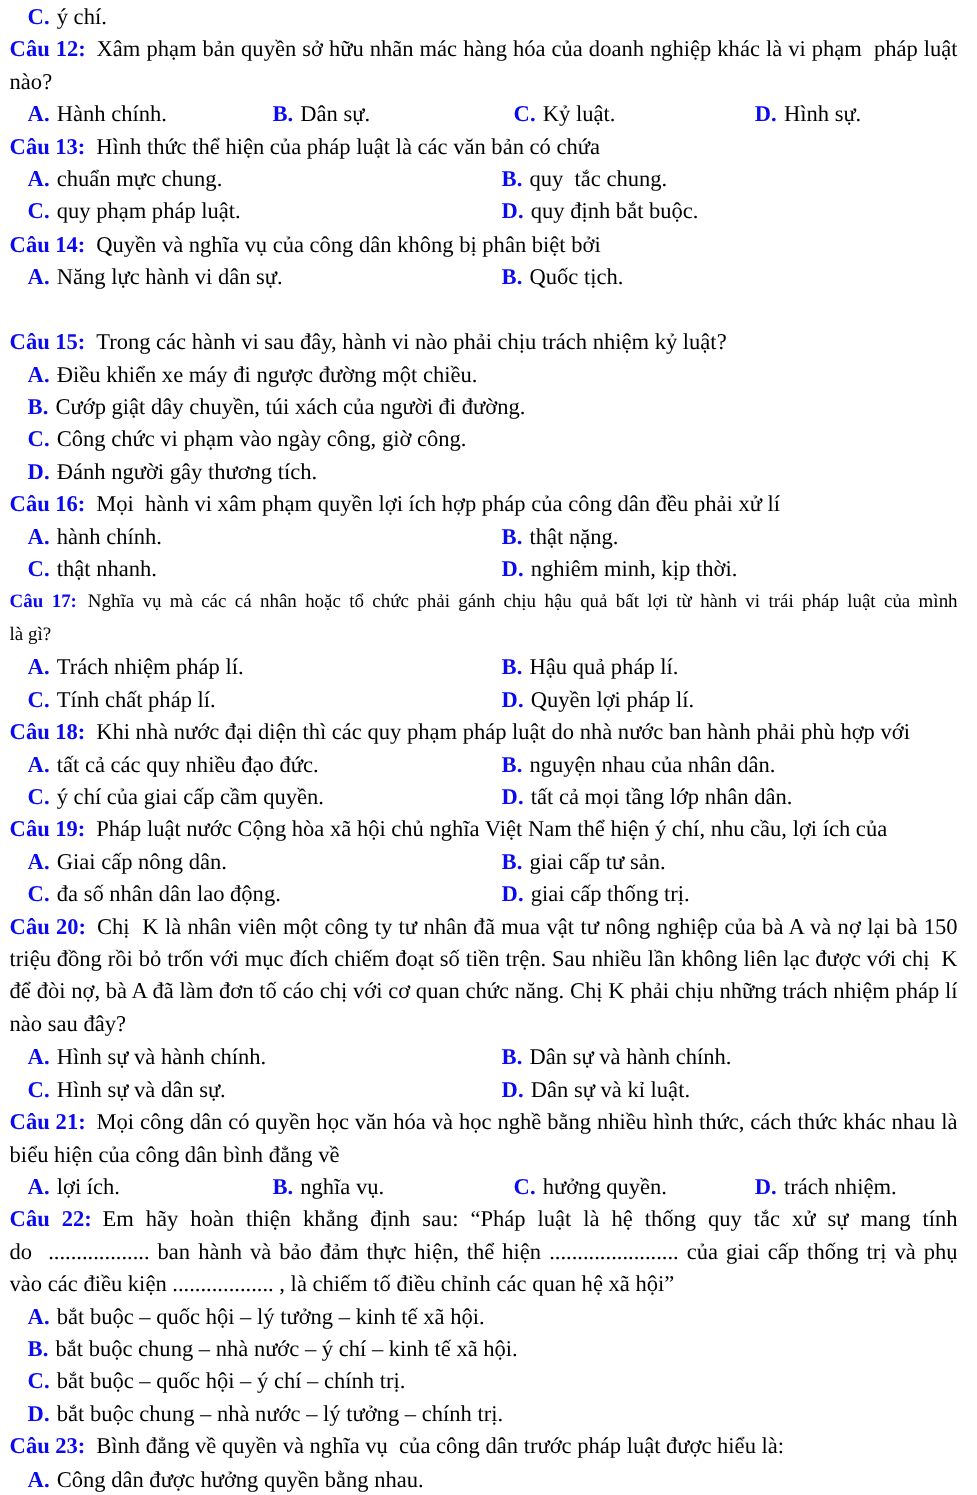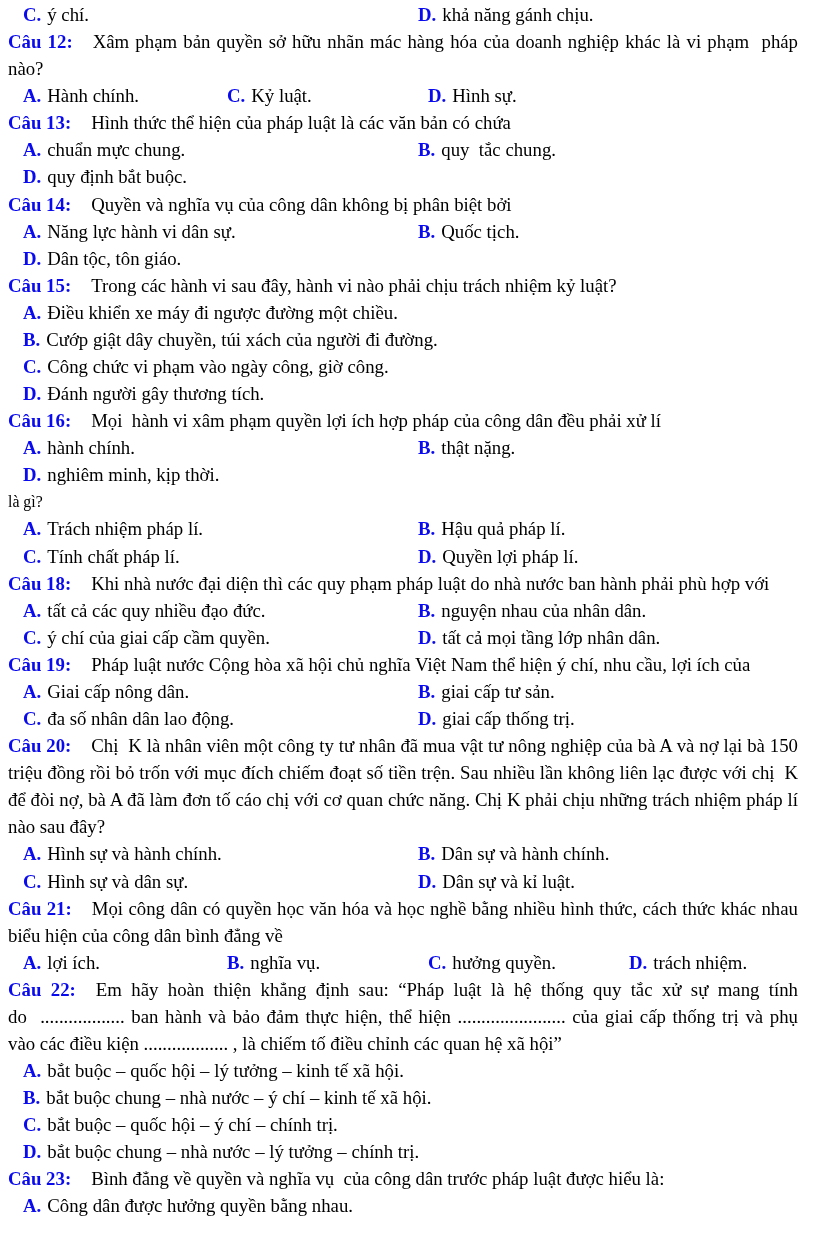--- a/index.html
+++ b/index.html
@@ -6,64 +6,64 @@
   body{width:814px;height:1246px;overflow:hidden;}
   .page{
     box-sizing:border-box;width:814px;height:1246px;
     padding:1px 16px 0 8px;
     font-family:"Liberation Serif","DejaVu Serif",serif;
     font-size:18.8px;color:#000;
   }
   .qline,.optrow{line-height:27.08px;height:27.08px;overflow:hidden;}
   .qline.stretch{text-align:justify;text-align-last:justify;}
   .qline.small{font-size:15.8px;}
-  .qlabel{color:var(--accent,#0000ee);font-weight:bold;margin-right:20px;}
+  .qlabel{color:var(--accent,#0000ee);font-weight:bold;margin-right:9px;}
   .optk{color:var(--accent,#0000ee);font-weight:bold;margin-right:6px;}
   .optrow{padding-left:15px;}
   .optrow.cols2{display:grid;grid-template-columns:395px auto;}
   .optrow.cols4{display:grid;grid-template-columns:204px 201px 201px auto;}
   .opt{display:block;white-space:nowrap;overflow:hidden;}
 </style>
 </head>
 <body>
 
 <div class="page">
   <div id="qroot">
       <div class="optrow cols2">
         <span class="opt"><b class="optk">C.</b><span class="optt">ý chí.</span></span>
-        <span class="opt"><b class="optk">D.</b><span class="optt">khả năng gánh chịu.</span></span>
       </div>
       <div class="question">
         <div class="qline stretch"><b class="qlabel">Câu 12:</b><span class="qtext">Xâm phạm bản quyền sở hữu nhãn mác hàng hóa của doanh nghiệp khác là vi phạm&nbsp; pháp luật</span></div>
         <div class="qline"><span class="qtext">nào?</span></div>
       </div>
       <div class="optrow cols4">
         <span class="opt"><b class="optk">A.</b><span class="optt">Hành chính.</span></span>
+        <span class="opt"><b class="optk">B.</b><span class="optt">Dân sự.</span></span>
         <span class="opt"><b class="optk">C.</b><span class="optt">Kỷ luật.</span></span>
         <span class="opt"><b class="optk">D.</b><span class="optt">Hình sự.</span></span>
       </div>
       <div class="question">
         <div class="qline"><b class="qlabel">Câu 13:</b><span class="qtext">Hình thức thể hiện của pháp luật là các văn bản có chứa</span></div>
       </div>
       <div class="optrow cols2">
         <span class="opt"><b class="optk">A.</b><span class="optt">chuẩn mực chung.</span></span>
         <span class="opt"><b class="optk">B.</b><span class="optt">quy&nbsp; tắc chung.</span></span>
       </div>
       <div class="optrow cols2">
+        <span class="opt"><b class="optk">C.</b><span class="optt">quy phạm pháp luật.</span></span>
         <span class="opt"><b class="optk">D.</b><span class="optt">quy định bắt buộc.</span></span>
       </div>
       <div class="question">
         <div class="qline"><b class="qlabel">Câu 14:</b><span class="qtext">Quyền và nghĩa vụ của công dân không bị phân biệt bởi</span></div>
       </div>
       <div class="optrow cols2">
         <span class="opt"><b class="optk">A.</b><span class="optt">Năng lực hành vi dân sự.</span></span>
         <span class="opt"><b class="optk">B.</b><span class="optt">Quốc tịch.</span></span>
       </div>
       <div class="optrow cols2">
-        <span class="opt"><b class="optk">D.</b><span class="optt">Dân tộc, tôn giáo.</span></span>
       </div>
       <div class="question">
         <div class="qline"><b class="qlabel">Câu 15:</b><span class="qtext">Trong các hành vi sau đây, hành vi nào phải chịu trách nhiệm kỷ luật?</span></div>
       </div>
       <div class="optrow cols1">
         <span class="opt"><b class="optk">A.</b><span class="optt">Điều khiển xe máy đi ngược đường một chiều.</span></span>
       </div>
       <div class="optrow cols1">
         <span class="opt"><b class="optk">B.</b><span class="optt">Cướp giật dây chuyền, túi xách của người đi đường.</span></span>
       </div>
@@ -74,23 +74,25 @@
         <span class="opt"><b class="optk">D.</b><span class="optt">Đánh người gây thương tích.</span></span>
       </div>
       <div class="question">
         <div class="qline"><b class="qlabel">Câu 16:</b><span class="qtext">Mọi&nbsp; hành vi xâm phạm quyền lợi ích hợp pháp của công dân đều phải xử lí</span></div>
       </div>
       <div class="optrow cols2">
         <span class="opt"><b class="optk">A.</b><span class="optt">hành chính.</span></span>
         <span class="opt"><b class="optk">B.</b><span class="optt">thật nặng.</span></span>
       </div>
       <div class="optrow cols2">
+        <span class="opt"><b class="optk">C.</b><span class="optt">thật nhanh.</span></span>
         <span class="opt"><b class="optk">D.</b><span class="optt">nghiêm minh, kịp thời.</span></span>
       </div>
       <div class="question">
+        <div class="qline small stretch"><b class="qlabel">Câu 17:</b><span class="qtext">Nghĩa vụ mà các cá nhân hoặc tổ chức phải gánh chịu hậu quả bất lợi từ hành vi trái pháp luật của mình</span></div>
         <div class="qline small"><span class="qtext">là gì?</span></div>
       </div>
       <div class="optrow cols2">
         <span class="opt"><b class="optk">A.</b><span class="optt">Trách nhiệm pháp lí.</span></span>
         <span class="opt"><b class="optk">B.</b><span class="optt">Hậu quả pháp lí.</span></span>
       </div>
       <div class="optrow cols2">
         <span class="opt"><b class="optk">C.</b><span class="optt">Tính chất pháp lí.</span></span>
         <span class="opt"><b class="optk">D.</b><span class="optt">Quyền lợi pháp lí.</span></span>
       </div>

